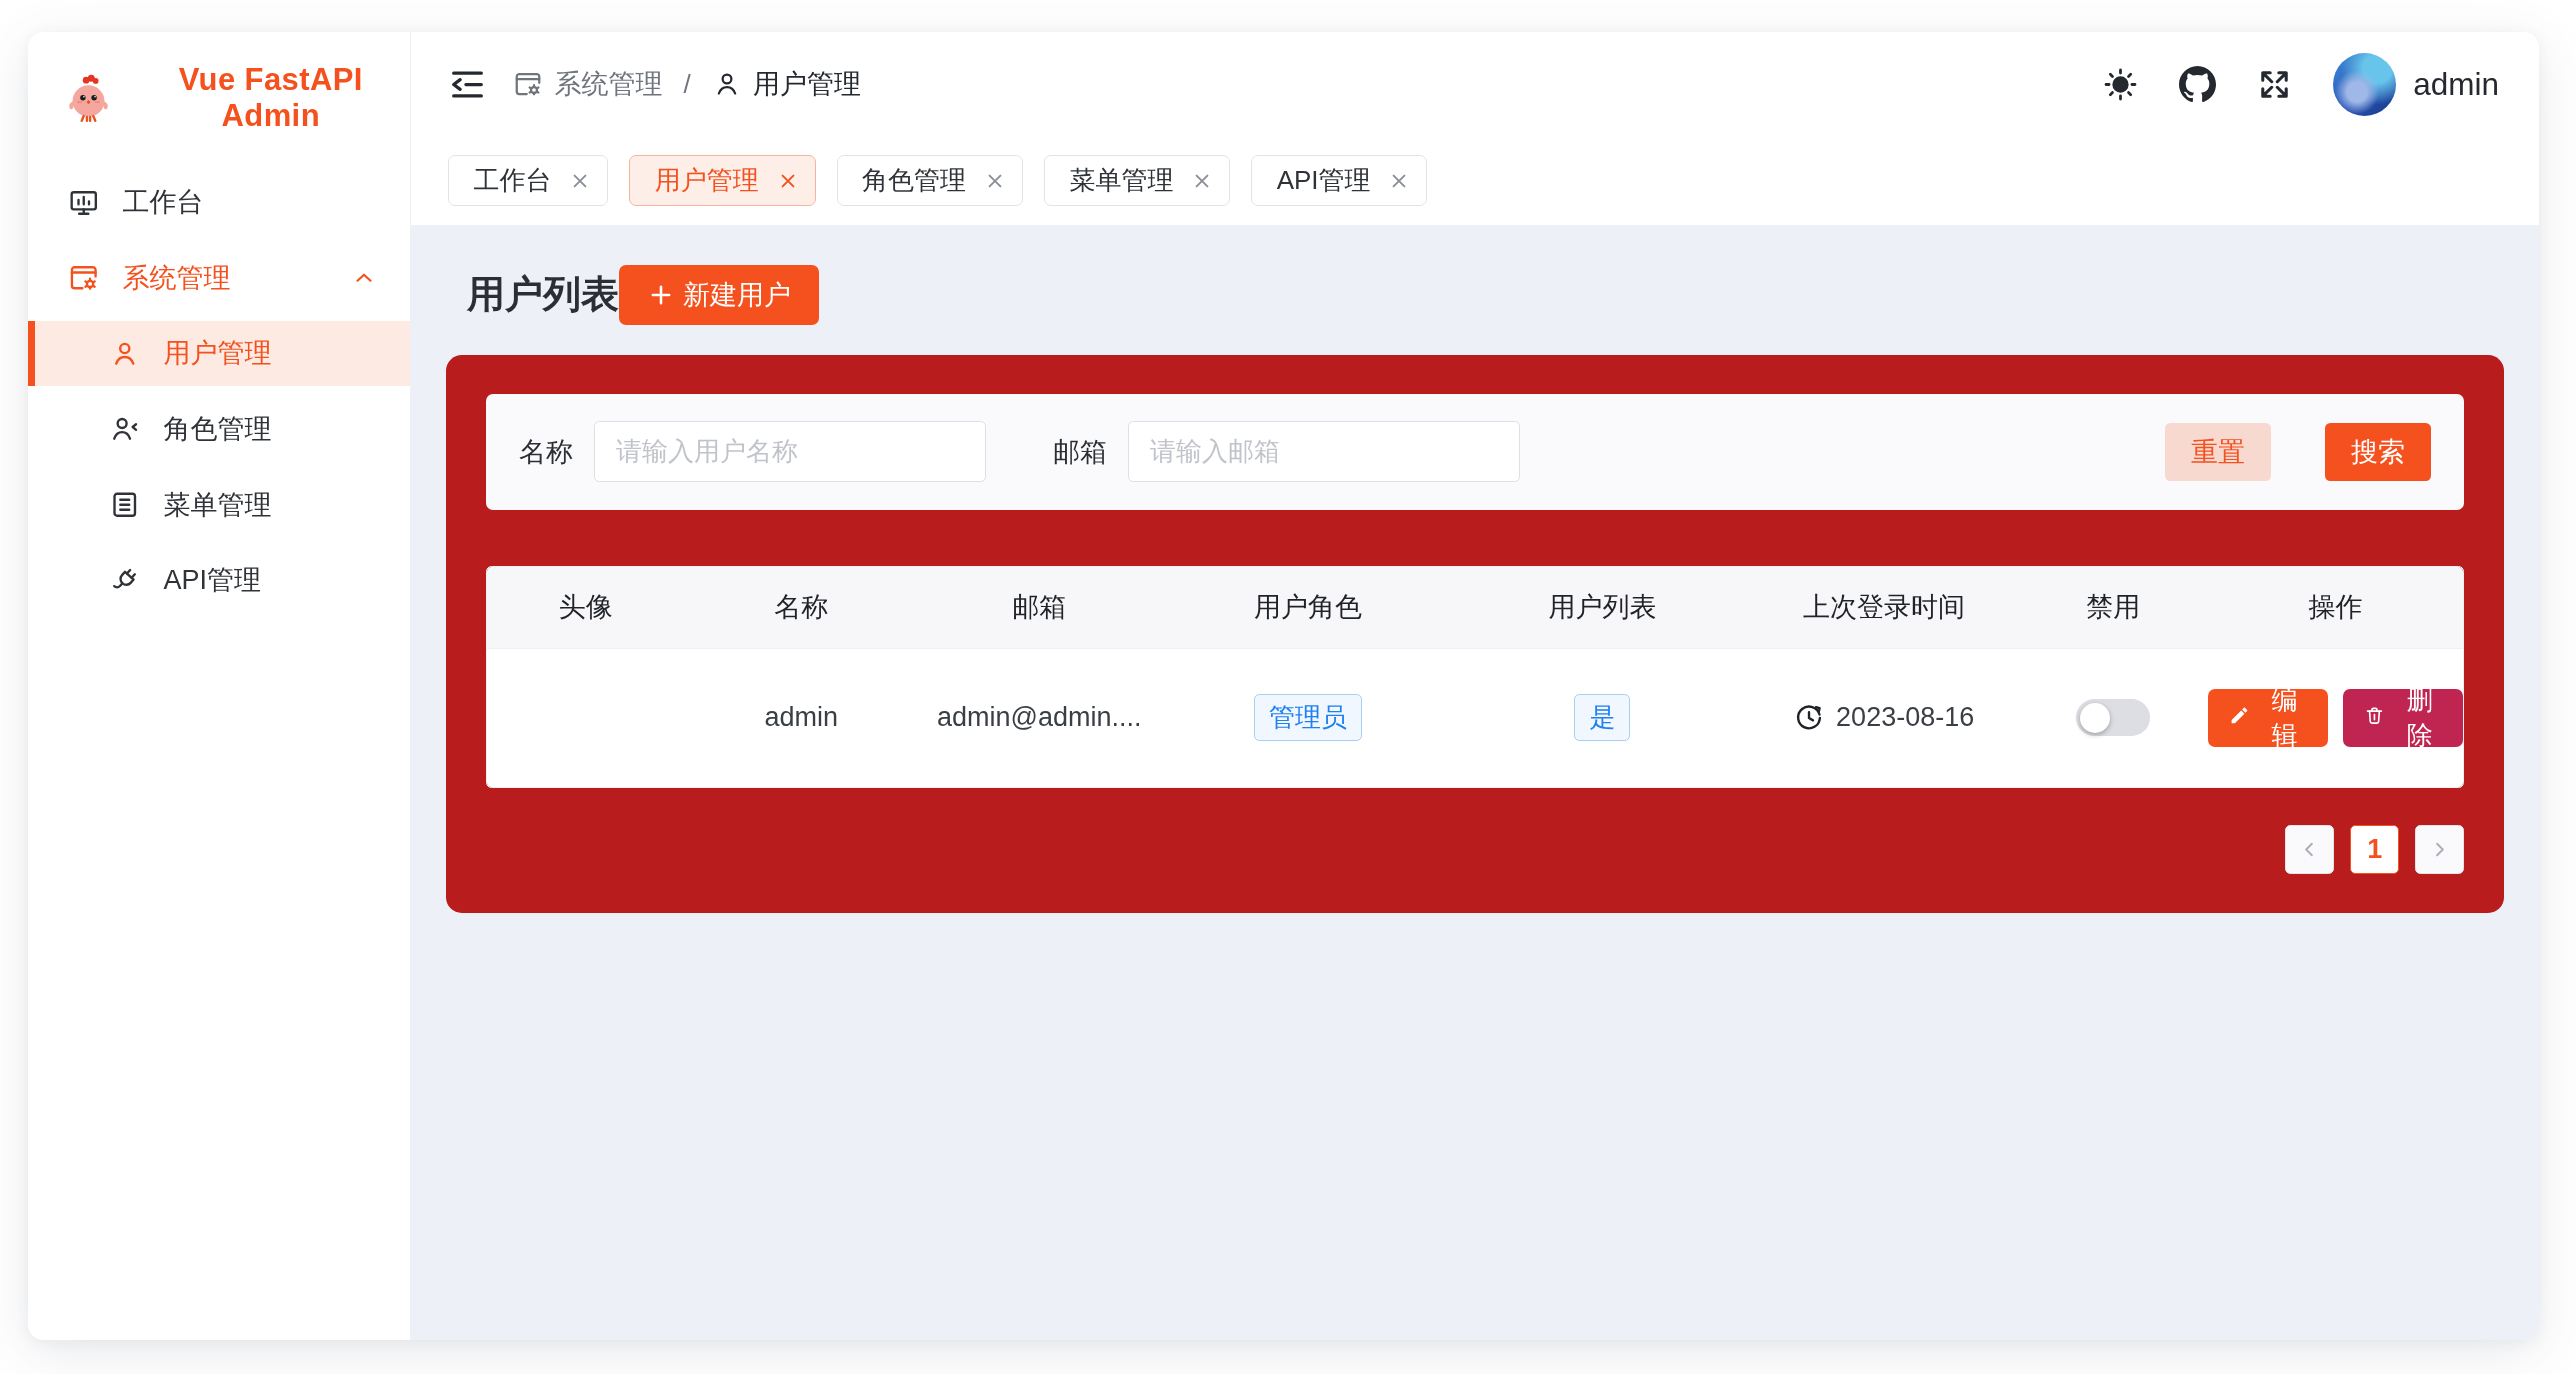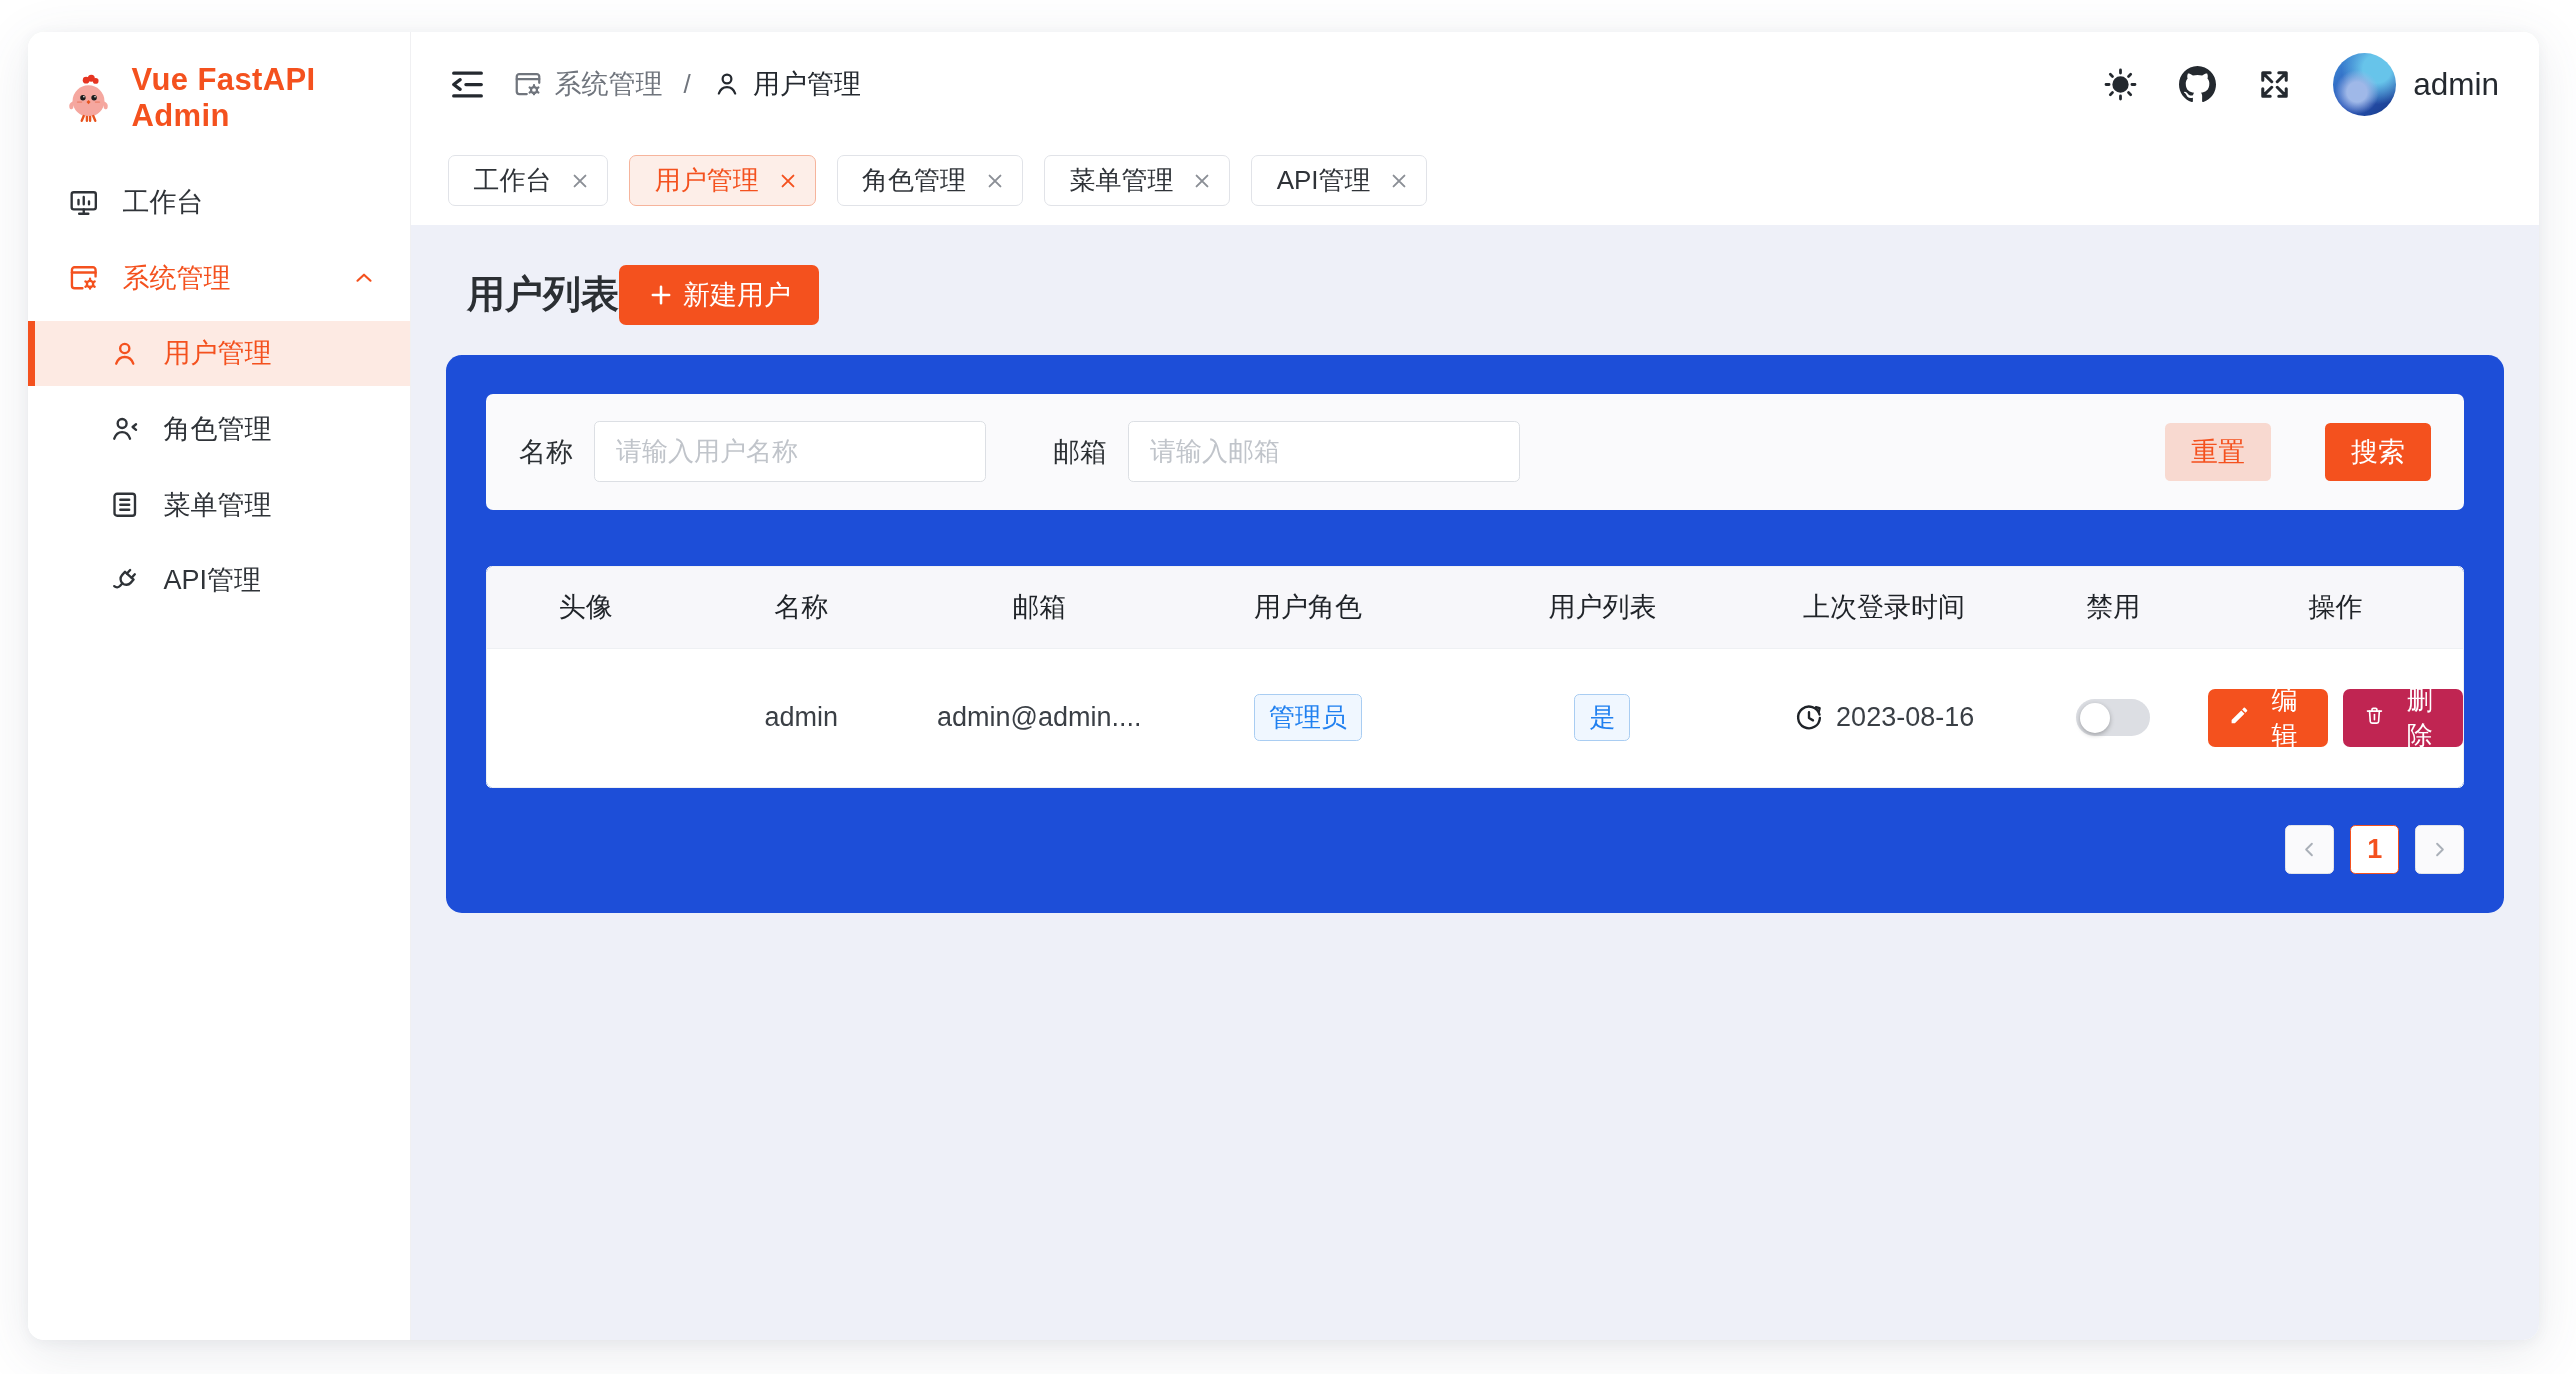--- a/index.html
+++ b/index.html
@@ -6,21 +6,21 @@
   html,body { width:2576px; height:1375px; background:#ffffff; font-family:"Liberation Sans","DejaVu Sans",sans-serif; color:#2f3338; overflow:hidden; }
   svg { display:block; }
 
   .shell { position:absolute; left:28px; top:31.5px; width:2511px; height:1308px; background:#fff;
            border-radius:15.8px; overflow:hidden; display:flex;
            box-shadow:0 12.3px 53px rgba(70,80,110,.12), 0 2.6px 12.3px rgba(70,80,110,.06); }
 
   
   .sidebar { width:383px; background:#fff; border-right:0.9px solid #f0f0f2; display:flex; flex-direction:column; flex-shrink:0; }
   .logo { height:133px; display:flex; align-items:center; gap:17.5px; padding-left:35px; }
-  .logo-title { font-size:31px; font-weight:bold; color:#f4511e; letter-spacing:0.4px; }
+  .logo-title { font-size:31px; font-weight:bold; color:#f4511e; letter-spacing:0.4px;text-align:center; }
   .menu { display:flex; flex-direction:column; }
   .menu-item { position:relative; height:65px; margin:5.3px 0; display:flex; align-items:center; gap:23px;
                padding-left:40px; font-size:27px; color:#2f3338; cursor:pointer; }
   .menu-item .mi-icon { width:31.5px; height:31.5px; flex-shrink:0; }
   .menu-item.sub { padding-left:81px; }
   .menu-item.parent-open { color:#f4511e; }
   .menu-item.active { background:#fdeae3; color:#f4511e; }
   .menu-item.active::before { content:''; position:absolute; left:0; top:0; bottom:0; width:7px; background:#f4511e; }
   .mi-chevron { margin-left:auto; margin-right:33px; width:26px; height:26px; }
 
@@ -53,21 +53,21 @@
 
   
   .content { flex:1; background:#eef0f8; padding:26px 35px 0; display:flex; flex-direction:column; min-height:0; }
   .title-row { display:flex; align-items:center; justify-content:flex-start; padding:14px 21px 30px; }
   .page-title { font-size:38px; font-weight:bold; color:#2b2f33; }
   .btn { border:none; display:inline-flex; align-items:center; justify-content:center; cursor:pointer;
          font-family:inherit; border-radius:7px; }
   .btn-new { height:60px; padding:0 28px; gap:8px; background:#f4511e; color:#fff; font-size:27px; }
   .btn-new .b-icon { width:28px; height:28px; }
 
-  .card { background:#1d4ed8; border-radius:15.8px; padding:39px 40px; flex-shrink:0; }
+  .card { background:#b91c1c; border-radius:15.8px; padding:39px 40px; flex-shrink:0; }
 
   .search-panel { background:#fafafc; border-radius:7px; height:116px; display:flex; align-items:center; padding:0 33px; }
   .field { display:flex; align-items:center; gap:21px; }
   .field + .field { margin-left:67px; }
   .field label { font-size:27px; color:#2b2f33; white-space:nowrap; }
   .field input { width:392px; height:61px; border:0.9px solid #dcdfe4; border-radius:5.3px; background:#fff;
                  padding:0 21px; font-size:26px; font-family:inherit; color:#2f3338; outline:none; }
   .field input::placeholder { color:#c0c4ca; }
   .panel-actions { margin-left:auto; display:flex; align-items:center; gap:54px; }
   .btn-reset { height:58px; padding:0 26px; background:#f8d9d0; color:#f4511e; font-size:27px; border-radius:5.3px; }

